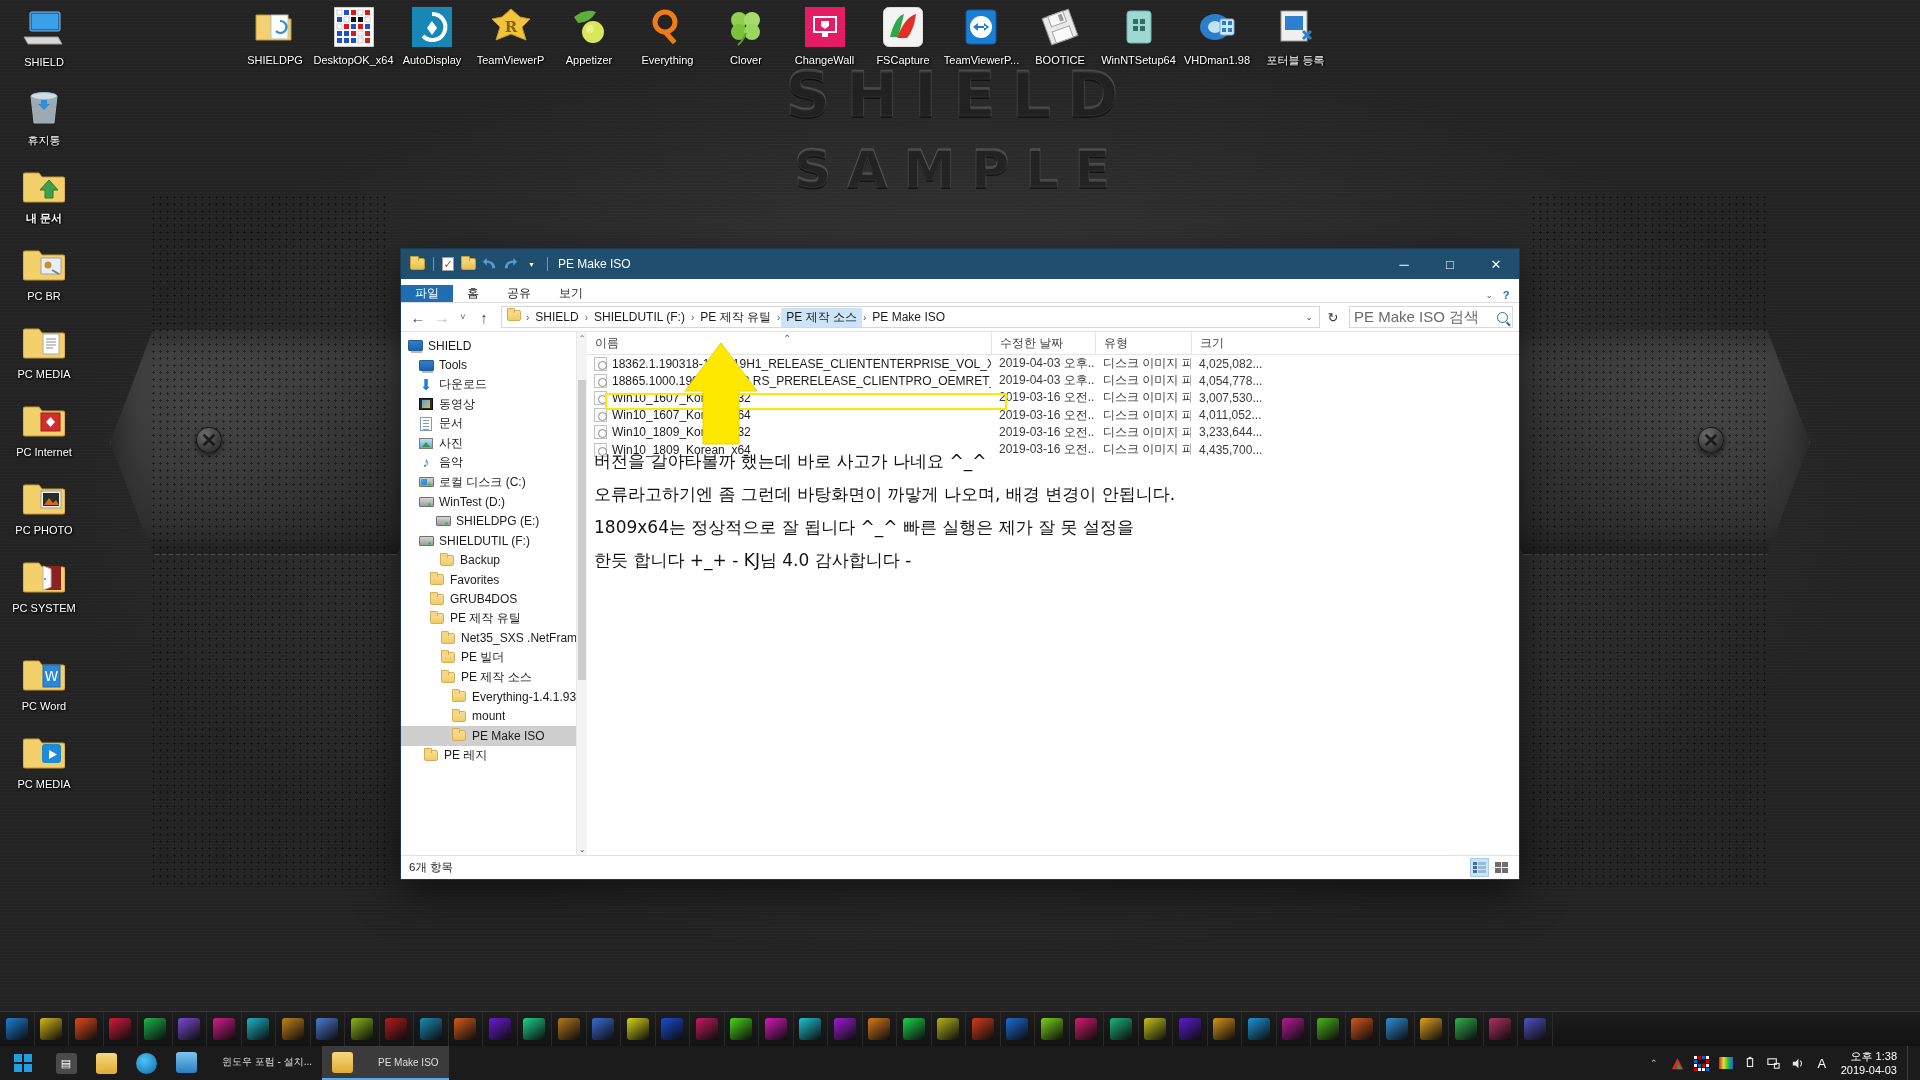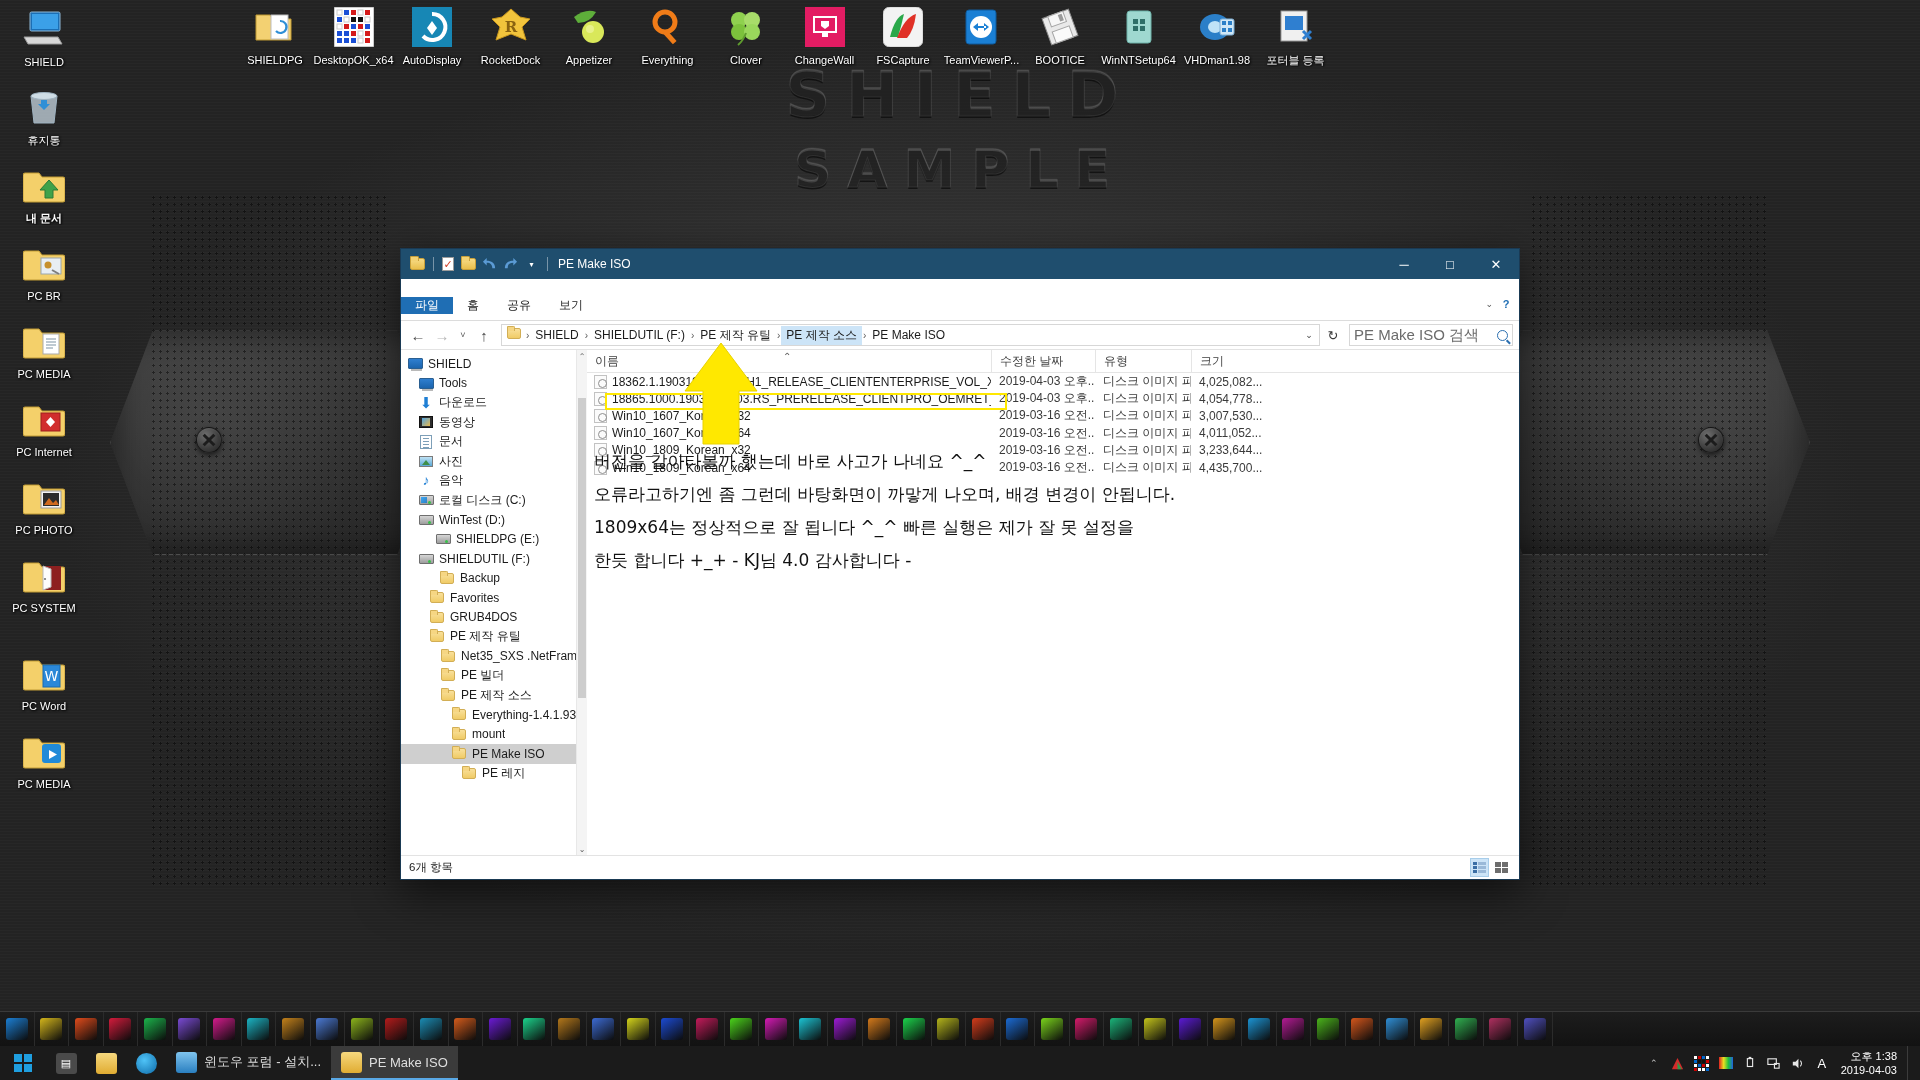--- a/index.html
+++ b/index.html
@@ -134,22 +134,22 @@
     content:"✓"; position:absolute; left:1px; top:0px; font-size:11px; color:#cf3b24; line-height:13px;
   }
   #win-title { margin-left: 6px; font-size: 12px; }
   #titlebar-spacer { flex: 1; }
   .winbtn {
     width: 46px; height: 30px; display: flex; align-items: center; justify-content: center;
     color: #fff; font-size: 13px;
   }
 
   #ribbon-tabs {
-    height: 24px; background: #ffffff; display: flex; align-items: flex-start;
-    border-bottom: 1px solid #dcdcdc; flex: 0 0 24px; position: relative; margin-top: 18px;
+    height: 24px; background: #ffffff; display: flex; align-items: flex-end;
+    border-bottom: 1px solid #dcdcdc; flex: 0 0 24px; position: relative;
   }
   .rtab {
     padding: 0 14px; display: flex; align-items: center; font-size: 12px; color: #1b1b1b;
   }
   .rtab.file { background: #1f6eb4; color: #fff; font-weight: 400; }
   #ribbon-right { margin-left: auto; display: flex; align-items: center; gap: 6px; padding-right: 6px; }
   .caret-sm { font-size: 9px; color: #555; }
   .help-q {
     width: 14px; height: 14px; border-radius: 50%; color: #1f6eb4;
     display: flex; align-items: center; justify-content: center; font-size: 11px; font-weight: 700;
@@ -318,22 +318,22 @@
   #taskbar {
     position: absolute; left: 0; right: 0; bottom: 0; height: 34px;
     background: #1b1b1b; display: flex; align-items: center;
   }
   #startbtn { width: 46px; height: 34px; display: flex; align-items: center; justify-content: center; }
   .win-logo { width: 18px; height: 18px; display: grid; grid-template-columns: 1fr 1fr; grid-template-rows: 1fr 1fr; gap: 2px; }
   .win-logo i { background: #1f9fe0; display: block; }
   .tb-icon { width: 40px; height: 34px; display: flex; align-items: center; justify-content: center; }
   .tbi { width: 21px; height: 21px; border-radius: 3px; display:flex; align-items:center; justify-content:center; font-size:11px; color:#fff; }
   .tb-task {
-    height: 34px; display: flex; align-items: center; gap: 7px; padding: 0 10px;
-    color: #dfdfdf; font-size: 13px; max-width: 180px; border-bottom: 2px solid transparent;
+    height: 34px; display: flex; align-items: center; gap: 25px; padding: 0 10px;
+    color: #dfdfdf; font-size: 10px; max-width: 180px; border-bottom: 2px solid transparent;
   }
   .tb-task.active { background: #3b3b3b; border-bottom-color: #5aa9e6; }
   .tb-task .tlabel { white-space: nowrap; overflow: hidden; text-overflow: ellipsis; }
   #tray { margin-left: auto; display: flex; align-items: center; gap: 2px; padding-right: 6px; height: 34px; }
   .tray-ico { width: 22px; height: 34px; display: flex; align-items: center; justify-content: center; }
   #clock {
     color: #fff; font-size: 11px; line-height: 14px; text-align: right;
     padding: 0 8px 0 6px; display: flex; flex-direction: column; justify-content: center; height: 34px;
   }
   #showdesktop { width: 7px; height: 34px; border-left: 1px solid #3c3c3c; }
@@ -516,21 +516,21 @@
       </div>
       <div class="lbl">AutoDisplay</div>
     </div>
     <div class="dicon" style="left: 466.5px; top: 4px;">
       <div class="glyph">
         <svg width="42" height="40" viewBox="0 0 42 40">
           <path d="M21 2 L30 10 L40 12 L32 20 L36 33 L21 27 L6 33 L10 20 L2 12 L12 10 Z" fill="#f2c43c" stroke="#c8961d"></path>
           <text x="21" y="25" font-size="15" fill="#8a6310" text-anchor="middle" font-family="DejaVu Serif" font-weight="bold">R</text>
         </svg>
       </div>
-      <div class="lbl">RocketDock</div>
+      <div class="lbl">TeamViewerP</div>
     </div>
     <div class="dicon" style="left: 545px; top: 4px;">
       <div class="glyph">
         <svg width="42" height="40" viewBox="0 0 42 40">
           <path d="M6 10 q12 -9 22 -5 q-6 11 -18 11 z" fill="#5eae3a"></path>
           <circle cx="25" cy="25" r="11" fill="#d9e85a"></circle>
           <circle cx="22" cy="22" r="4" fill="#eef5a0" opacity=".7"></circle>
         </svg>
       </div>
       <div class="lbl">Appetizer</div>
@@ -840,21 +840,21 @@
               <span class="fold16"></span>
             </span>
             <span class="nt">mount</span>
           </div>
           <div class="navrow selected" style="padding-left: 50px;">
             <span class="ni">
               <span class="fold16"></span>
             </span>
             <span class="nt">PE Make ISO</span>
           </div>
-          <div class="navrow" style="padding-left: 60px; text-align: right;">
+          <div class="navrow" style="padding-left: 22px; text-align: right;">
             <span class="ni">
               <span class="fold16"></span>
             </span>
             <span class="nt">PE 레지</span>
           </div>
         </div>
       <div id="nav-scroll">
         <div class="arrow" style="position:absolute;top:0;left:0;right:0;">⌃</div>
         <div class="thumb"></div>
         <div class="arrow" style="position:absolute;bottom:0;left:0;right:0;">⌄</div>

